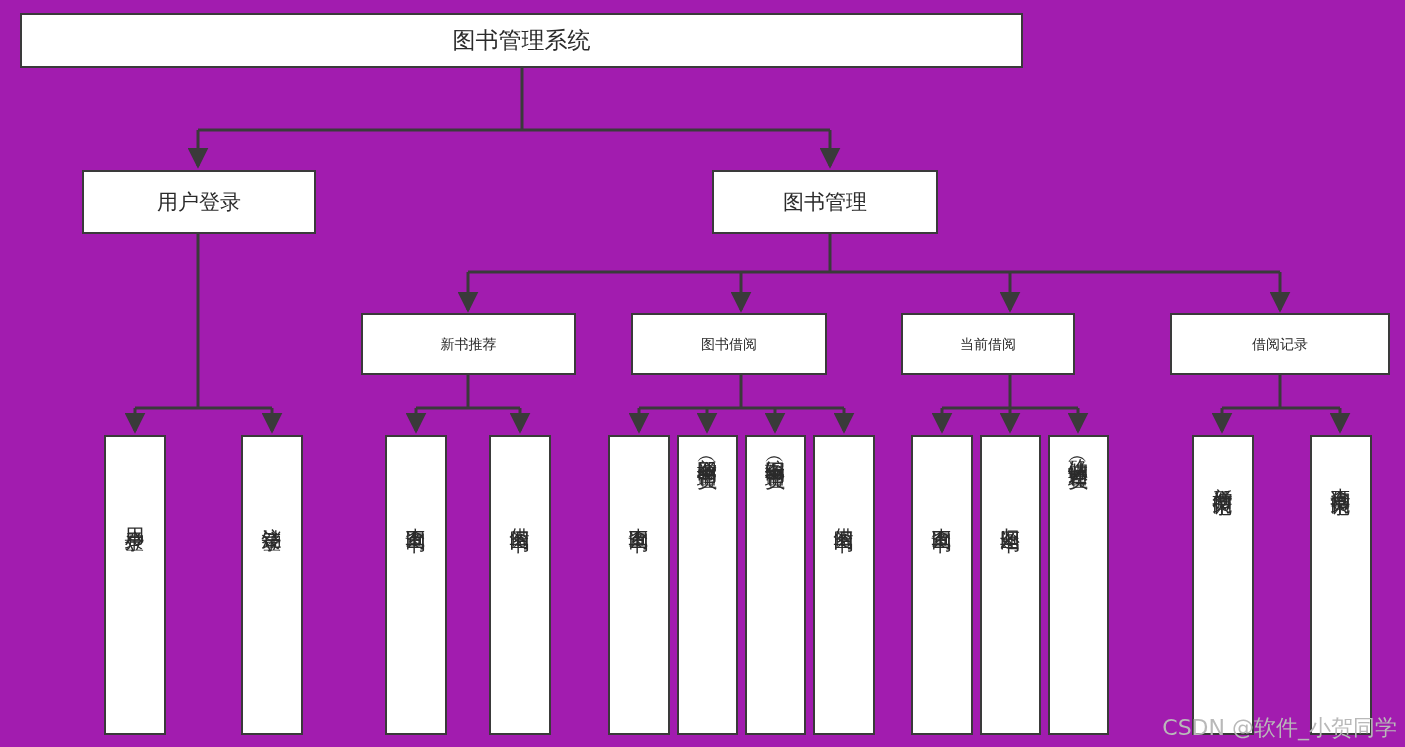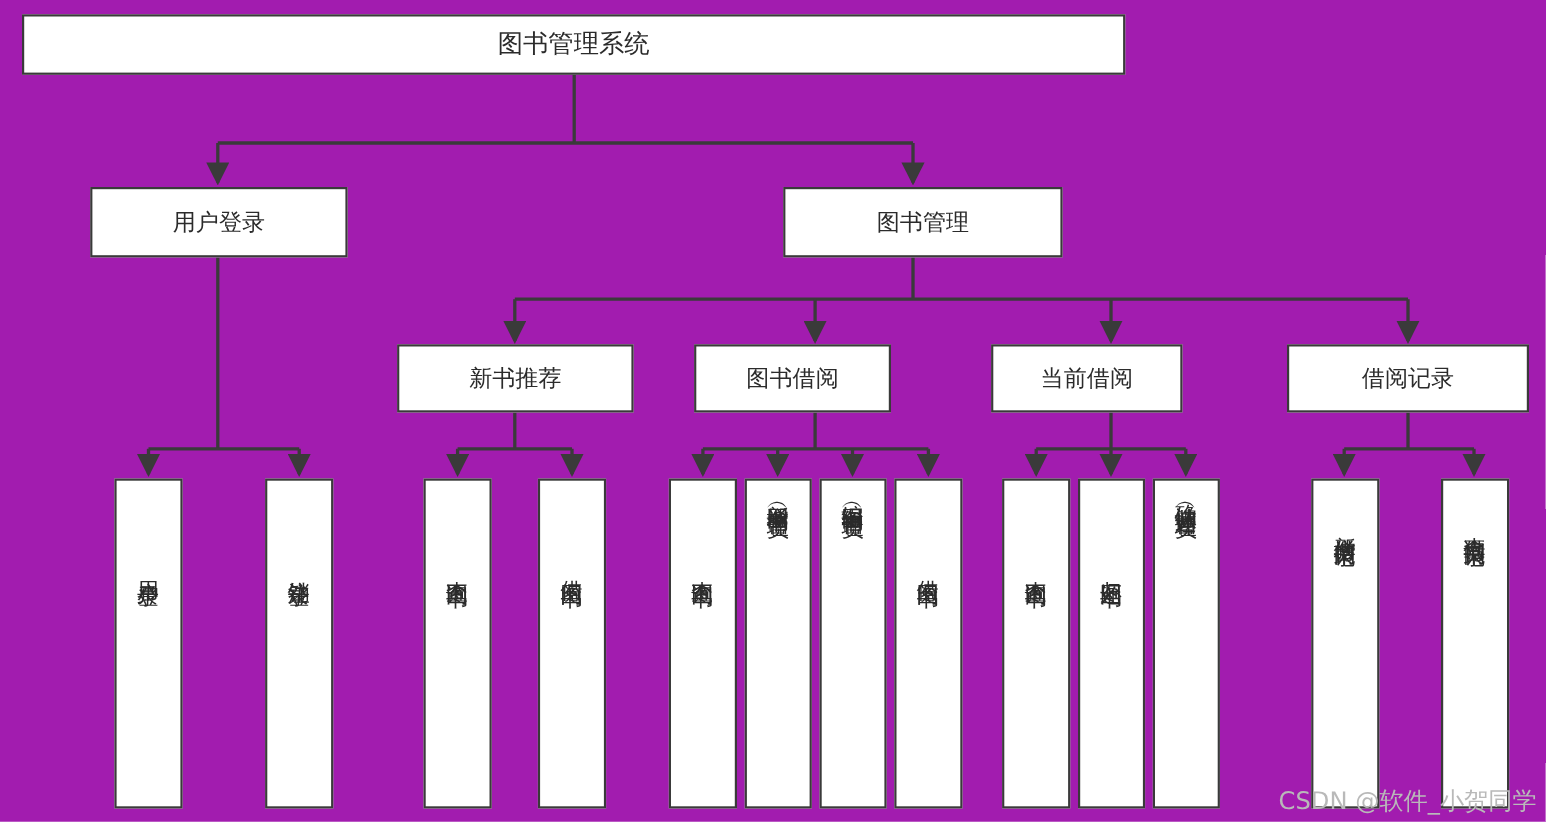--- a/index.html
+++ b/index.html
@@ -37,21 +37,21 @@
     padding-top:8px;
   }
   .v-node .lbl{
     writing-mode:vertical-rl;
     text-orientation:upright;
     letter-spacing:0.09em;
     line-height:1;
   }
   .root{font-size:23px;}
   .lvl2{font-size:21px;}
-  .lvl3{font-size:21px;}
+  .lvl3{font-size:14px;}
   .leaf{font-size:20px;}
   .leaf-tall{font-size:20px;}
 
   .watermark{
     position:absolute;
     right:8px;
     bottom:4px;
     font-size:22px;
     color:#b9b9b9;
     white-space:nowrap;
@@ -114,28 +114,28 @@
     </g>
   </svg>
 
   <div class="node h-node root" style="left:20px;top:13px;width:1003px;height:55px;">
     <span class="lbl">图书管理系统</span>
   </div>
 
   <div class="node h-node lvl2" style="left:82px;top:170px;width:234px;height:64px;">
     <span class="lbl">用户登录</span>
   </div>
-  <div class="node h-node lvl2" style="left:712px;top:170px;width:254px;height:64px;">
+  <div class="node h-node lvl2" style="left:712px;top:170px;width:226px;height:64px;">
     <span class="lbl">图书管理</span>
   </div>
 
   <div class="node h-node lvl3" style="left:361px;top:313px;width:215px;height:62px;">
     <span class="lbl">新书推荐</span>
   </div>
-  <div class="node h-node lvl3" style="left:631px;top:313px;width:179px;height:62px;">
+  <div class="node h-node lvl3" style="left:631px;top:313px;width:196px;height:62px;">
     <span class="lbl">图书借阅</span>
   </div>
   <div class="node h-node lvl3" style="left:901px;top:313px;width:174px;height:62px;">
     <span class="lbl">当前借阅</span>
   </div>
   <div class="node h-node lvl3" style="left:1170px;top:313px;width:220px;height:62px;">
     <span class="lbl">借阅记录</span>
   </div>
 
   <div class="node v-node leaf" style="left:104px;top:435px;width:62px;height:300px;padding-top:75px;">

